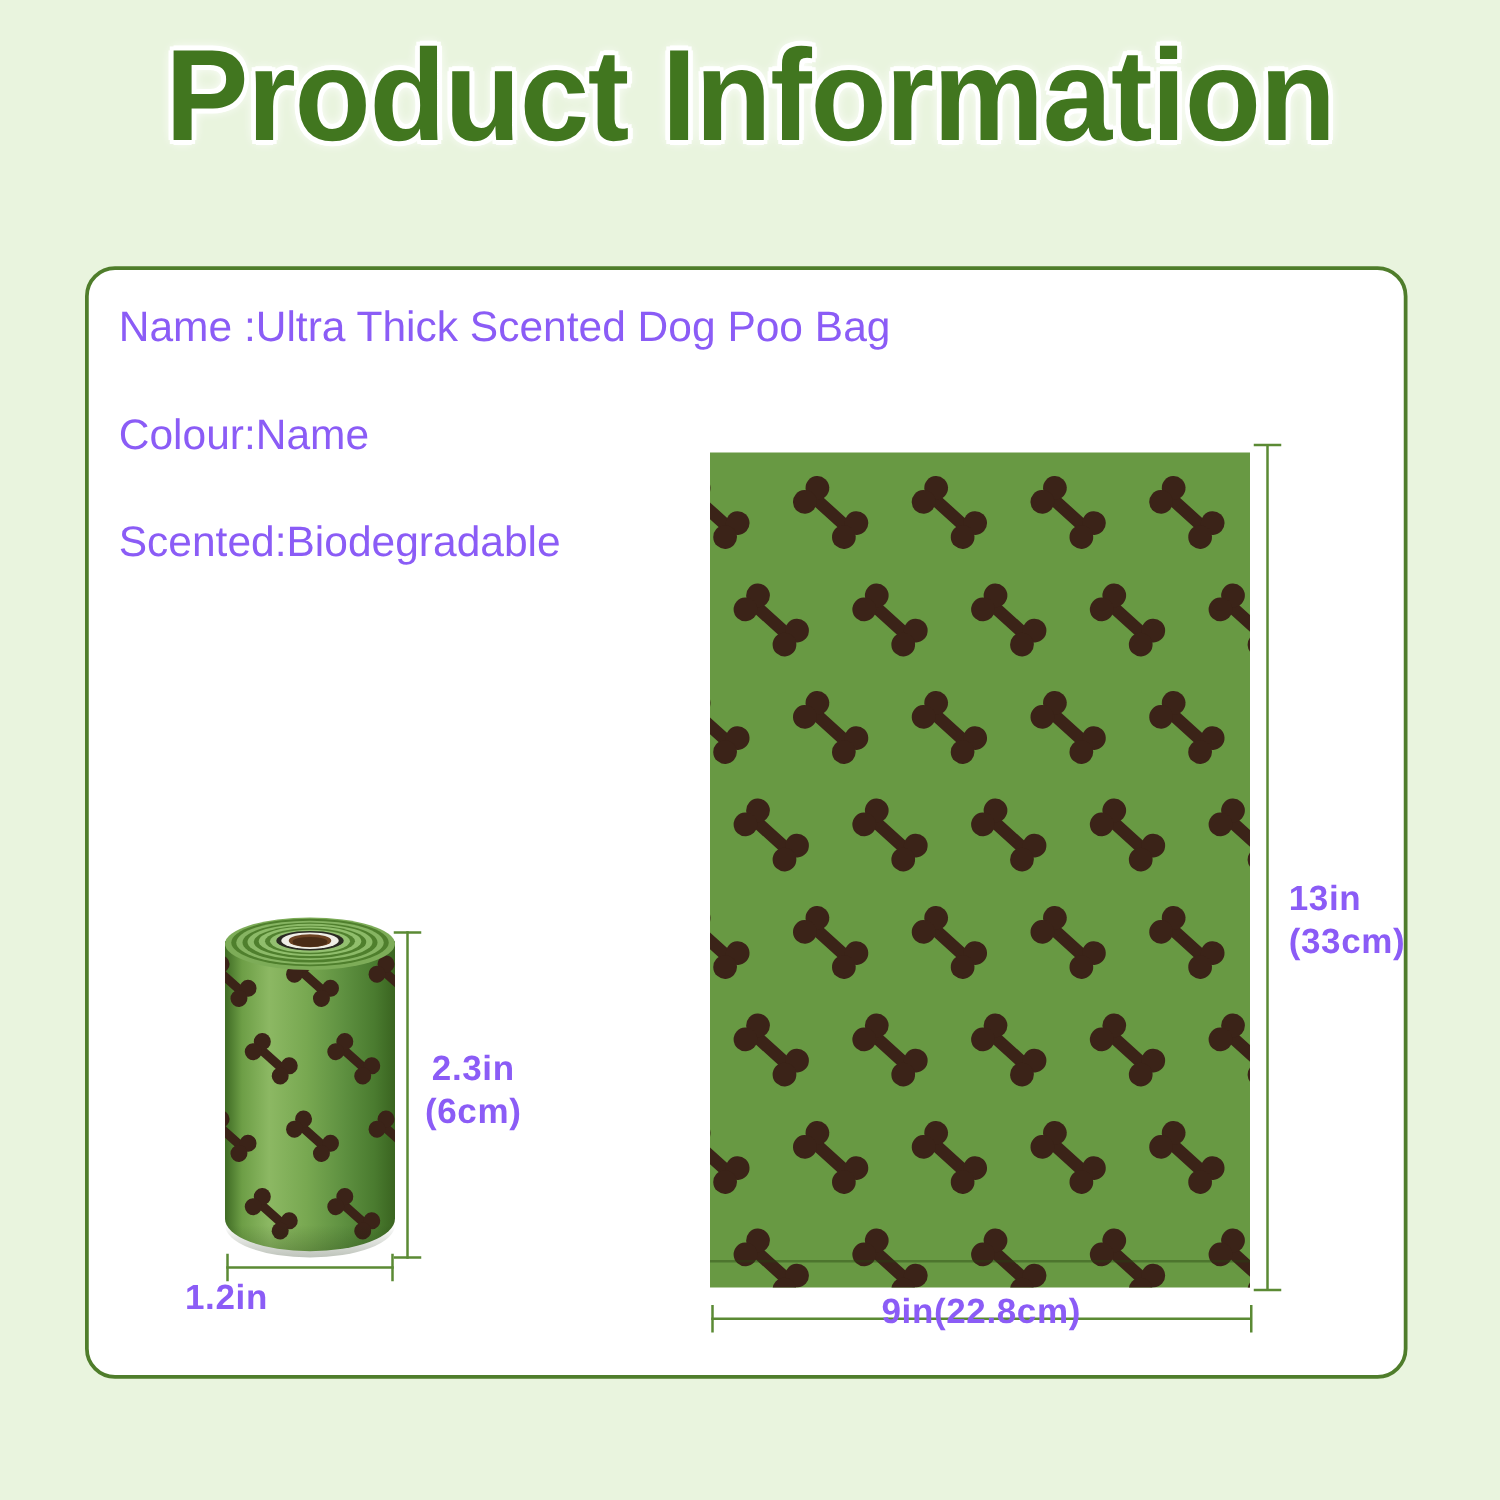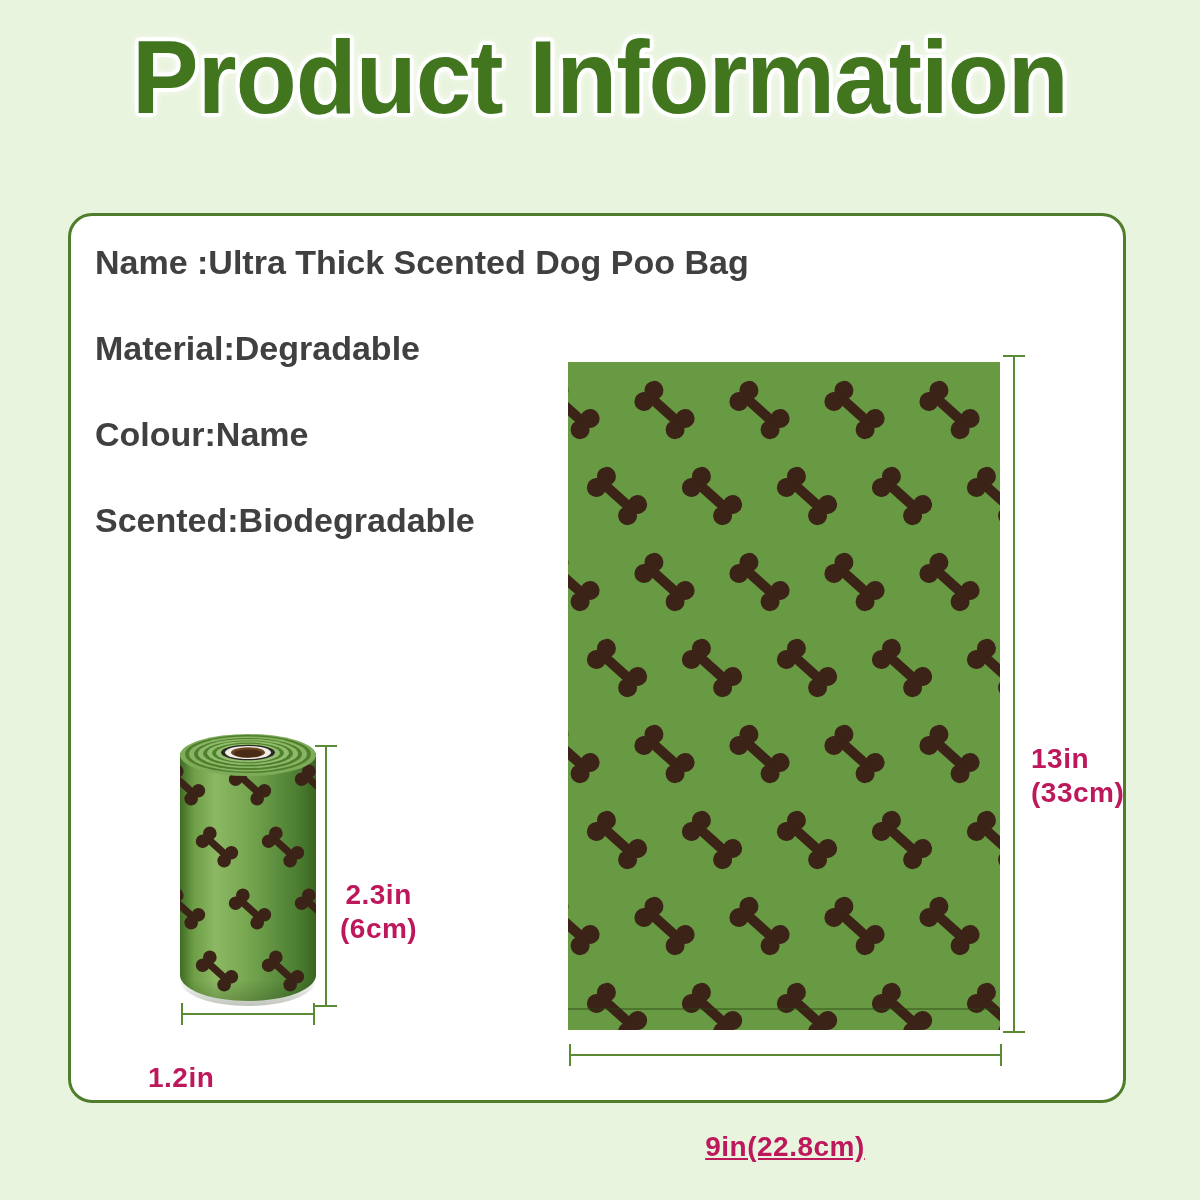--- a/index.html
+++ b/index.html
@@ -58,22 +58,22 @@
   
   #spec-list {
     position: absolute;
     left: 95px;
     top: 243px;
     width: 470px;
   }
   .spec-line {
     font-size: 34px;
     line-height: 38px;
-    font-weight: bold;
-    color: #404040;
+    font-weight: normal;
+    color: #8b5cf6;
     margin-bottom: 48px;
     white-space: nowrap;
   }
 
   
   #bag {
     position: absolute;
     left: 568px;
     top: 362px;
     width: 432px;
@@ -168,37 +168,36 @@
     position: absolute;
     width: 2px;
     height: 22px;
     background: #5b8a34;
   }
   .dim-label {
     position: absolute;
     font-size: 28px;
     line-height: 34px;
     font-weight: bold;
-    color: #be185d;
+    color: #8b5cf6;
     white-space: nowrap;
     letter-spacing: 0.5px;
-    margin-top: 40px;
   }
 
   
   #bag-h-line   { left: 1013px; top: 356px; height: 676px; }
   #bag-h-cap-t  { left: 1003px; top: 355px; }
   #bag-h-cap-b  { left: 1003px; top: 1031px; }
   #bag-h-label  { left: 1031px; top: 702px; text-align: left; }
 
   
   #bag-w-line   { left: 569px; top: 1054px; width: 432px; }
   #bag-w-cap-l  { left: 569px; top: 1044px; }
   #bag-w-cap-r  { left: 1000px; top: 1044px; }
-  #bag-w-label  { left: 569px; top: 1090px; width: 432px; text-align: center; text-decoration: underline; }
+  #bag-w-label  { left: 569px; top: 1032px; width: 432px; text-align: center; }
 
   
   #roll-h-line  { left: 325px; top: 745px; height: 262px; }
   #roll-h-cap-t { left: 315px; top: 745px; }
   #roll-h-cap-b { left: 315px; top: 1005px; }
   #roll-h-label { left: 340px; top: 838px; text-align: center; }
 
   
   #roll-w-line  { left: 181px; top: 1013px; width: 134px; }
   #roll-w-cap-l { left: 181px; top: 1003px; }
@@ -209,21 +208,20 @@
 <body>
 
 <div id="stage">
 
   <div id="title">Product Information</div>
 
   <div id="card"></div>
 
   <div id="spec-list">
     <div class="spec-line">Name :Ultra Thick Scented Dog Poo Bag</div>
-    <div class="spec-line">Material:Degradable</div>
     <div class="spec-line">Colour:Name</div>
     <div class="spec-line">Scented:Biodegradable</div>
   </div>
 
   <div id="bag">
     <svg id="bag-pattern" viewBox="0 0 560 800">
       <defs>
         <g id="bone-shape">
           <g transform="rotate(42)">
             <rect x="-20" y="-5" width="40" height="10" rx="5" fill="#3b2318"></rect>

